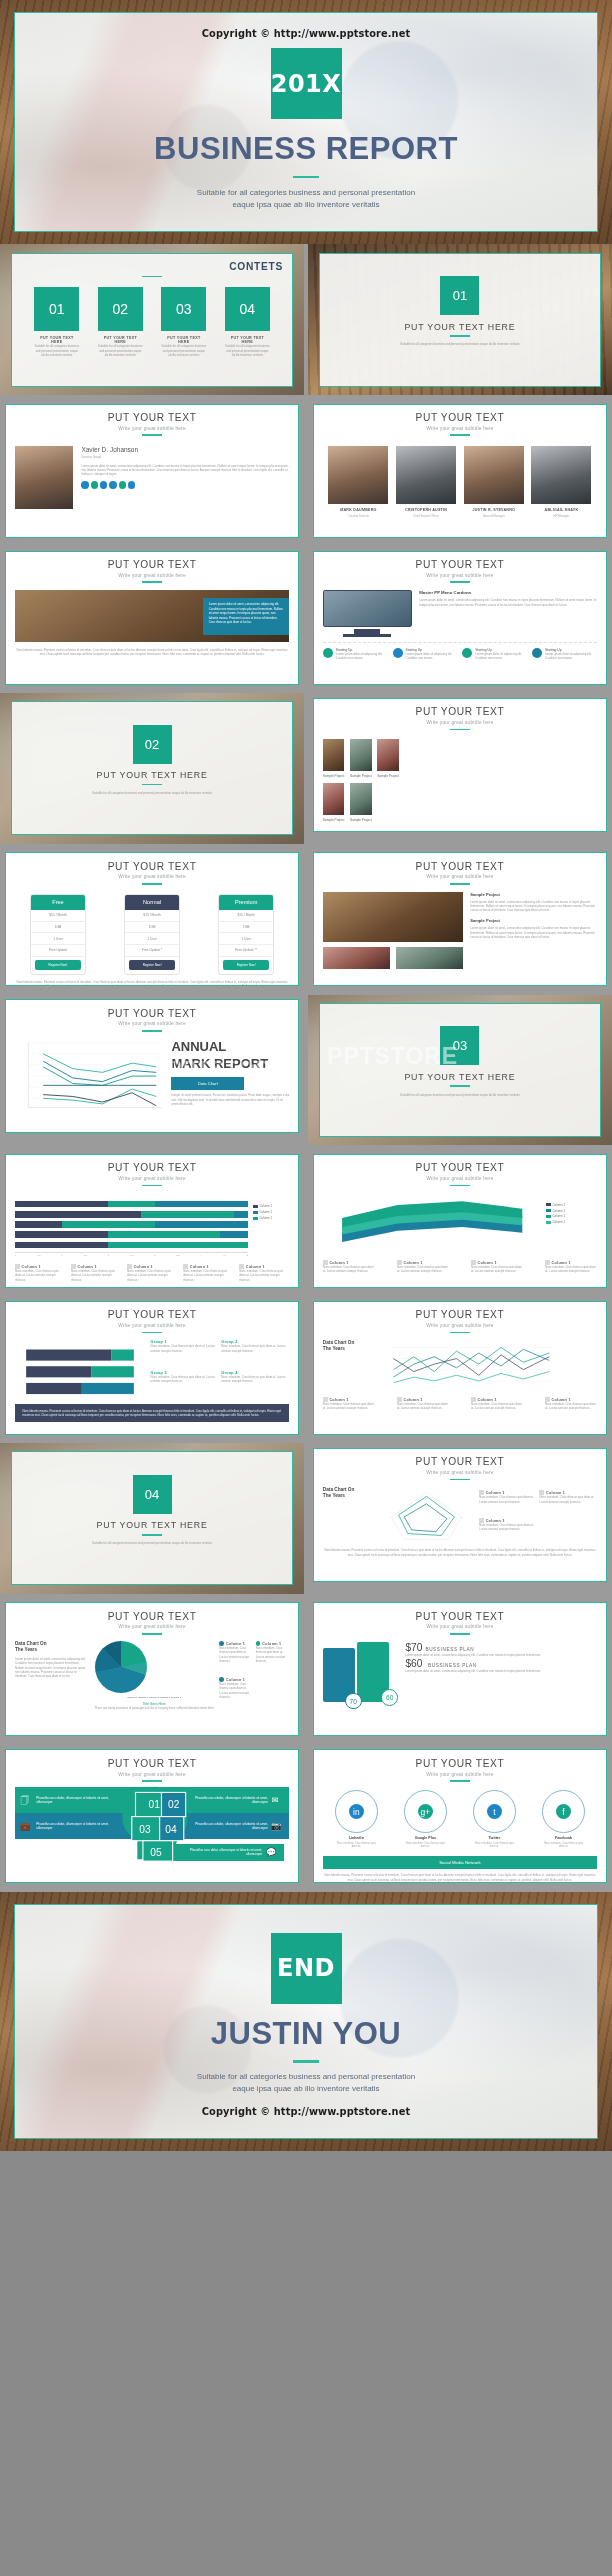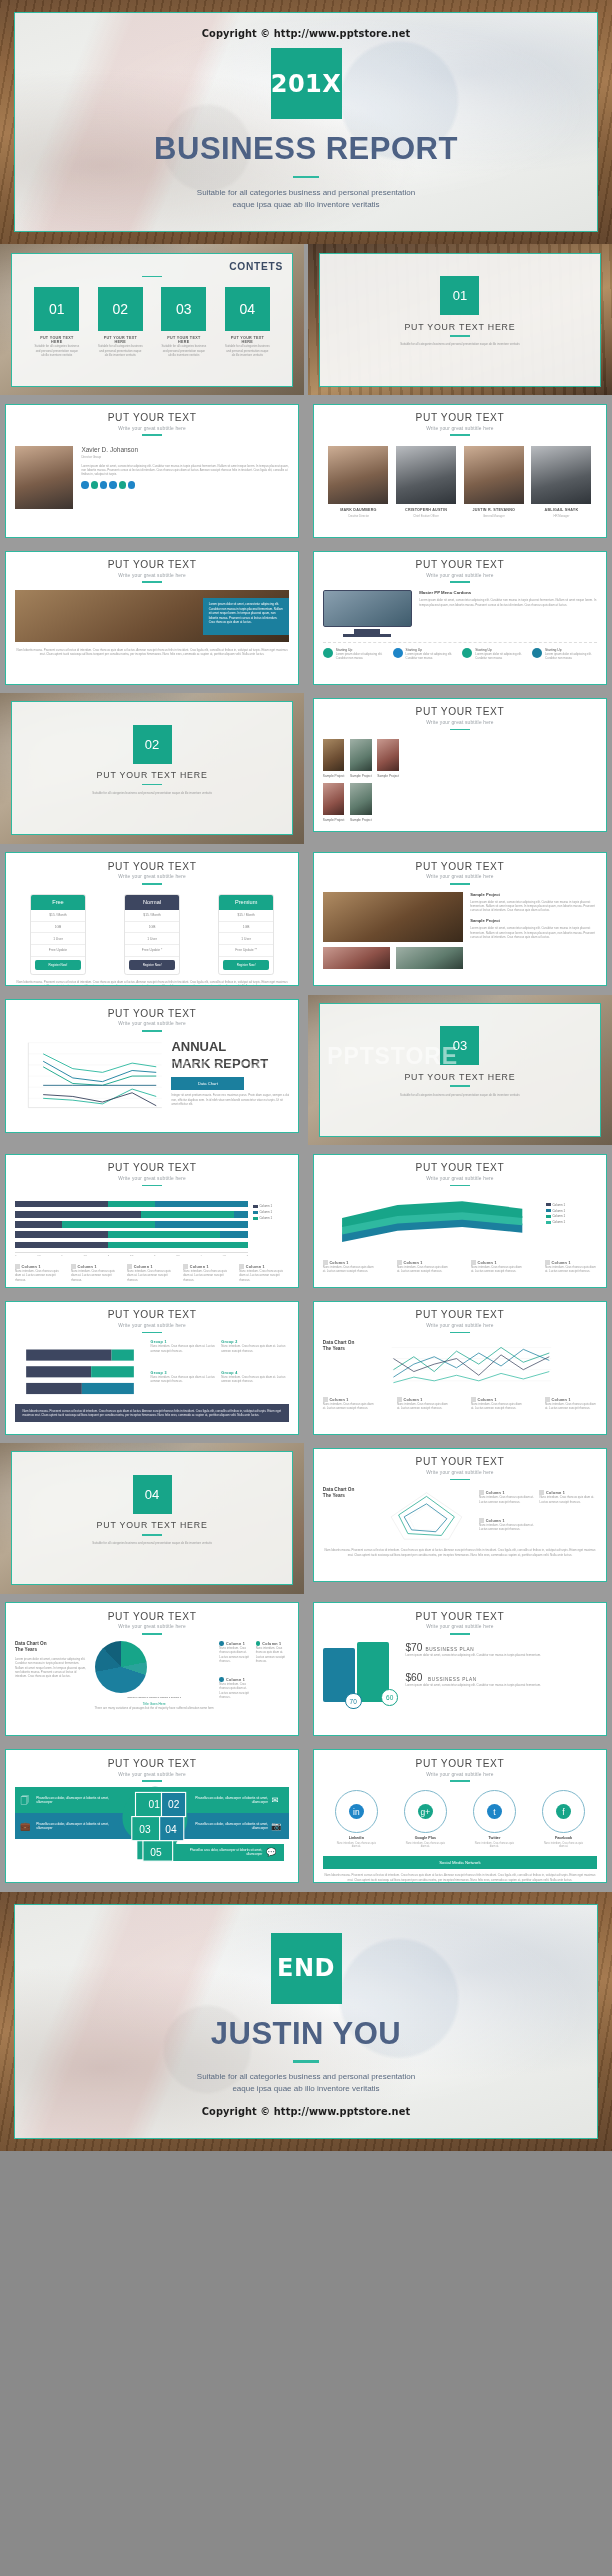--- a/index.html
+++ b/index.html
@@ -864,21 +864,21 @@
             <div class="phone g" style="height:60px"></div>
             <div class="badge" style="position:absolute;left:22px;bottom:0">70</div>
             <div class="badge g" style="position:absolute;right:-9.3px;bottom:3.7px">60</div>
           </div>
           <div style="flex:1;padding-left:7.4px">
             <div style="display:flex;align-items:baseline;gap:3px">
               <span class="pricebig">$70</span>
               <span class="pricelbl">BUSSINESS PLAN</span>
             </div>
             <div class="tiny">Lorem ipsum dolor sit amet, consectetur adipiscing elit. Curabitur non massa in turpis placerat fermentum.</div>
-            <div style="display:flex;align-items:baseline;gap:5.6px;margin-top:15px">
+            <div style="display:flex;align-items:baseline;gap:5.6px;margin-top:1px">
               <span class="pricebig">$60</span>
               <span class="pricelbl">BUSSINESS PLAN</span>
             </div>
             <div class="tiny">Lorem ipsum dolor sit amet, consectetur adipiscing elit. Curabitur non massa in turpis placerat fermentum.</div>
           </div>
         </div>
       </div>
     </div>
   </div>
   <div class="sep"></div>

